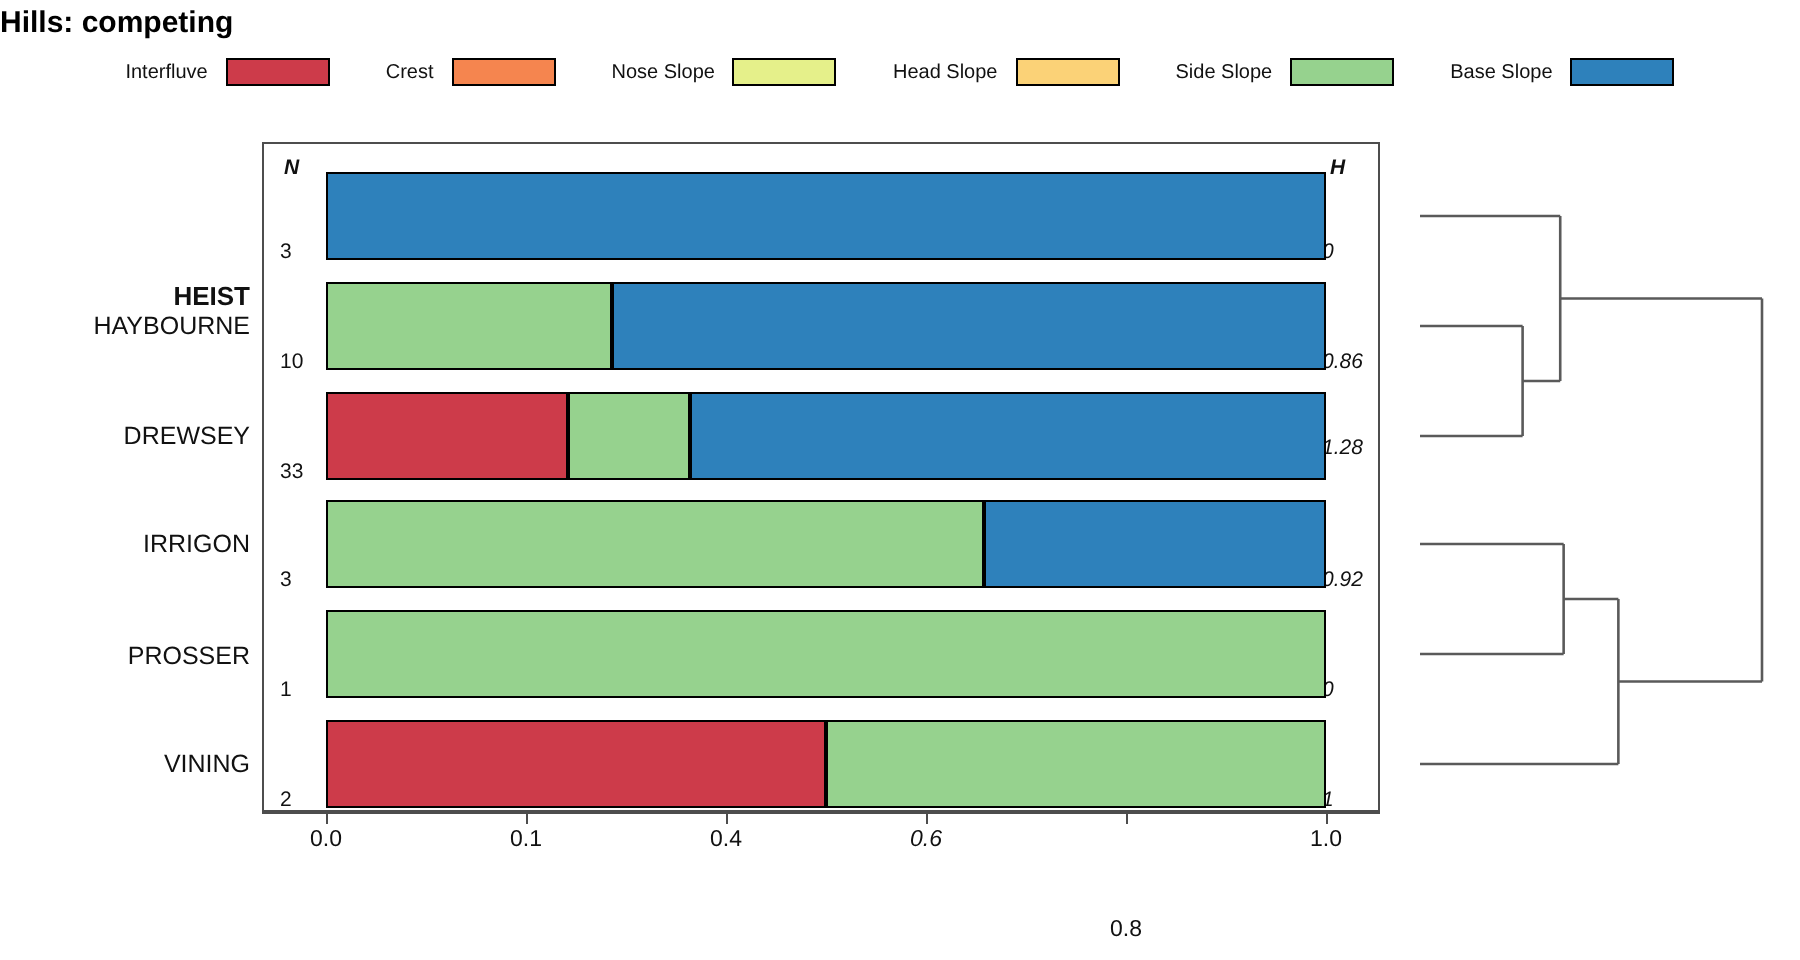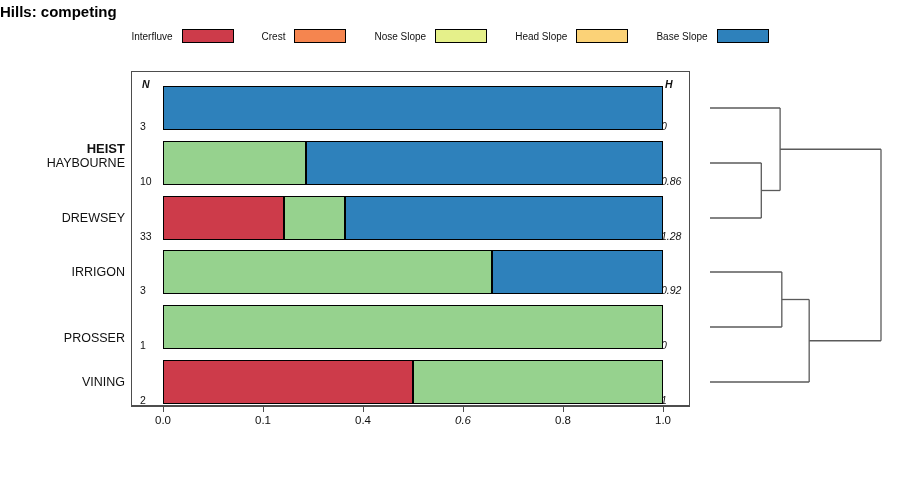--- a/index.html
+++ b/index.html
@@ -131,20 +131,24 @@
       </div>
       <div class="legend-item">
         <span class="legend-label">Nose Slope</span>
         <span class="legend-swatch" style="background: rgb(229, 240, 138);"></span>
       </div>
       <div class="legend-item">
         <span class="legend-label">Head Slope</span>
         <span class="legend-swatch" style="background: rgb(251, 210, 119);"></span>
       </div>
       <div class="legend-item">
+        <span class="legend-label">Side Slope</span>
+        <span class="legend-swatch" style="background: rgb(150, 210, 142);"></span>
+      </div>
+      <div class="legend-item">
         <span class="legend-label">Base Slope</span>
         <span class="legend-swatch" style="background: rgb(46, 129, 187);"></span>
       </div>
     </div>
 
   <div class="panel"></div>
 
   <div id="marks">
       <div class="n-head" style="top: 84px;">N</div>
       <div class="h-head" style="top: 84px;">H</div>
@@ -156,34 +160,34 @@
       </div>
       <div class="row-name" style="top: 163px;">HAYBOURNE</div>
       <div class="n-val" style="top: 181px;">10</div>
       <div class="h-val" style="top: 181px;">0.86</div>
       <div class="bar" style="left: 163px; top: 141px; width: 500px;">
         <div class="seg" title="Side Slope" style="left: 0px; width: 142.5px; background: rgb(150, 210, 142);"></div>
         <div class="seg" title="Base Slope" style="left: 142.5px; width: 357.5px; background: rgb(46, 129, 187);"></div>
       </div>
       <div class="row-name" style="top: 218px;">DREWSEY</div>
       <div class="n-val" style="top: 236px;">33</div>
-      <div class="h-val" style="top: 236px;">1.28</div>
+      <div class="h-val" style="top: 224px;">1.28</div>
       <div class="bar" style="left: 163px; top: 196px; width: 500px;">
         <div class="seg" title="Interfluve" style="left: 0px; width: 121px; background: rgb(205, 59, 74);"></div>
         <div class="seg" title="Side Slope" style="left: 121px; width: 61px; background: rgb(150, 210, 142);"></div>
         <div class="seg" title="Base Slope" style="left: 182px; width: 318px; background: rgb(46, 129, 187);"></div>
       </div>
       <div class="row-name" style="top: 272px;">IRRIGON</div>
       <div class="n-val" style="top: 290px;">3</div>
       <div class="h-val" style="top: 290px;">0.92</div>
       <div class="bar" style="left: 163px; top: 250px; width: 500px;">
         <div class="seg" title="Side Slope" style="left: 0px; width: 329px; background: rgb(150, 210, 142);"></div>
         <div class="seg" title="Base Slope" style="left: 329px; width: 171px; background: rgb(46, 129, 187);"></div>
       </div>
-      <div class="row-name" style="top: 338px; padding-left: 23px;">PROSSER</div>
+      <div class="row-name" style="top: 328px; padding-left: 23px;">PROSSER</div>
       <div class="n-val" style="top: 345px;">1</div>
       <div class="h-val" style="top: 345px;">0</div>
       <div class="bar" style="left: 163px; top: 305px; width: 500px;">
         <div class="seg" title="Side Slope" style="left: 0px; width: 500px; background: rgb(150, 210, 142);"></div>
       </div>
       <div class="row-name" style="top: 382px;">VINING</div>
       <div class="n-val" style="top: 400px;">2</div>
       <div class="h-val" style="top: 400px;">1</div>
       <div class="bar" style="left: 163px; top: 360px; width: 500px;">
         <div class="seg" title="Interfluve" style="left: 0px; width: 250px; background: rgb(205, 59, 74);"></div>
@@ -195,21 +199,21 @@
   <div id="xticks">
       <div class="tick" style="left: 163px;"></div>
       <div class="ticklabel" style="left: 163px;">0.0</div>
       <div class="tick" style="left: 263px;"></div>
       <div class="ticklabel" style="left: 263px;">0.1</div>
       <div class="tick" style="left: 363px;"></div>
       <div class="ticklabel" style="left: 363px;">0.4</div>
       <div class="tick" style="left: 463px;"></div>
       <div class="ticklabel" style="left: 463px; font-style: italic;">0.6</div>
       <div class="tick" style="left: 563px;"></div>
-      <div class="ticklabel" style="left: 563px;">0.8</div>
+      <div class="ticklabel" style="left: 563px; margin-top: 45px;">0.8</div>
       <div class="tick" style="left: 663px;"></div>
       <div class="ticklabel" style="left: 663px;">1.0</div>
     </div>
 
   <div class="dendro">
     <svg width="210" height="335" viewBox="0 0 210 335" id="dendro-svg">
         <line x1="20" y1="92" x2="71.3" y2="92" stroke="#5a5a5a" stroke-width="1.3"></line>
         <line x1="20" y1="147" x2="71.3" y2="147" stroke="#5a5a5a" stroke-width="1.3"></line>
         <line x1="71.3" y1="92" x2="71.3" y2="147" stroke="#5a5a5a" stroke-width="1.3"></line>
         <line x1="71.3" y1="119.5" x2="90.11" y2="119.5" stroke="#5a5a5a" stroke-width="1.3"></line>

